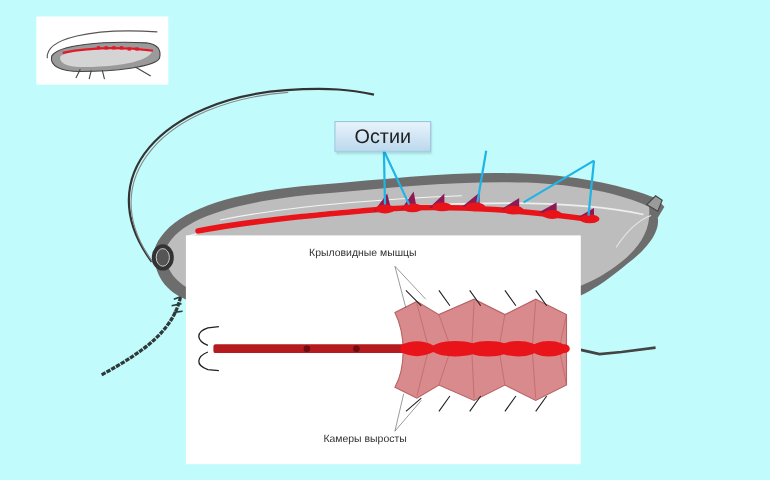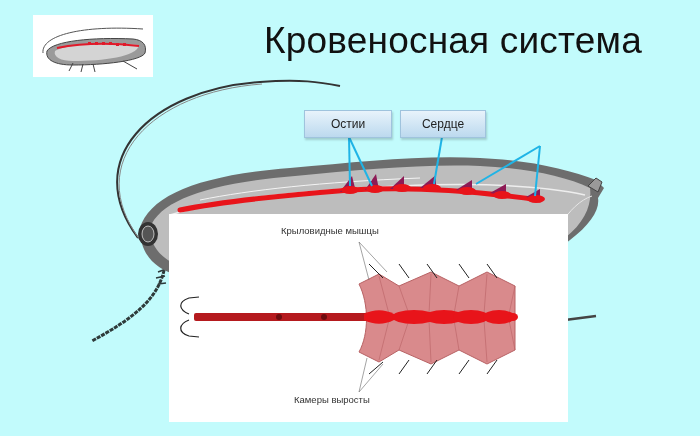--- a/index.html
+++ b/index.html
@@ -17,32 +17,31 @@
   .title {
     position: absolute; left: 264px; top: 20px;
     font-size: 37px; color: #111; letter-spacing: 0.2px;
     white-space: nowrap;
   }
   .callout {
     position: absolute;
     background: linear-gradient(#e8f3fb, #bcd9ee);
     border: 1px solid #9fc3dd;
     box-shadow: 1px 2px 2px rgba(0,0,0,0.18);
-    color: #222; font-size: 12px; text-align: right;
+    color: #222; font-size: 18px; text-align: right;
     display: flex; align-items: center; justify-content: center;
     line-height: 15px;
   }
   .c1 { left: 304px; top: 110px; width: 86px; height: 26px; }
   .c2 { left: 400px; top: 110px; width: 84px; height: 26px; }
   .c3 { left: 492px; top: 104px; width: 96px; height: 42px; }
   .svg-layer { position: absolute; left: 0; top: 0; }
   .inset {
     position: absolute; left: 169px; top: 214px; width: 359px; height: 208px;
     background: #ffffff;
-    padding-left: 40px;
   }
   .inset-label {
     position: absolute; font-size: 9.5px; color: #333; white-space: nowrap;
   }
   .lbl-muscles { left: 112px; top: 11px; }
   .lbl-chambers { left: 125px; top: 180px; }
 </style>
 </head>
 <body>
 
@@ -111,24 +110,22 @@
           <rect x="62" y="27" width="3" height="3"></rect>
         <rect x="69" y="27" width="3" height="3"></rect>
           <rect x="76" y="27" width="3" height="3"></rect>
         <rect x="83" y="28" width="3" height="3"></rect>
           <rect x="90" y="28" width="3" height="3"></rect>
       </g>
       <path d="M40 48 l-4 8 M50 49 l-2 8 M60 49 l2 8 M90 46 l14 8" stroke="#444" stroke-width="1"></path>
     </svg>
   </div>
 
-  <div class="title">Кровеносная система</div>
 
   <div class="callout c1">Остии</div>
-  <div class="callout c2">Сердце</div>
 
   <div class="inset">
     <svg width="359" height="208" viewBox="0 0 359 208" style="position:absolute;left:0;top:0">
 
       <path d="M190 70 L 210 60 L 230 72 L 262 58 L 290 72 L 318 58 L 346 72 L 346 136 L 318 150 L 290 136 L 262 150 L 230 136 L 210 148 L 190 138 C 200 120, 200 90, 190 70 Z" fill="#d98a8c" stroke="#b86264" stroke-width="1"></path>
       <g stroke="#b86264" stroke-width="0.6" fill="none">
         <path d="M210 62 L 220 100 M230 72 L 240 100 M262 60 L 260 100 M290 72 L 285 100 M318 60 L 315 100 M346 72 L 340 100"></path>
         <path d="M210 146 L 220 106 M230 136 L 240 106 M262 148 L 260 106 M290 136 L 285 106 M318 148 L 315 106 M346 136 L 340 106"></path>
       </g>
 

